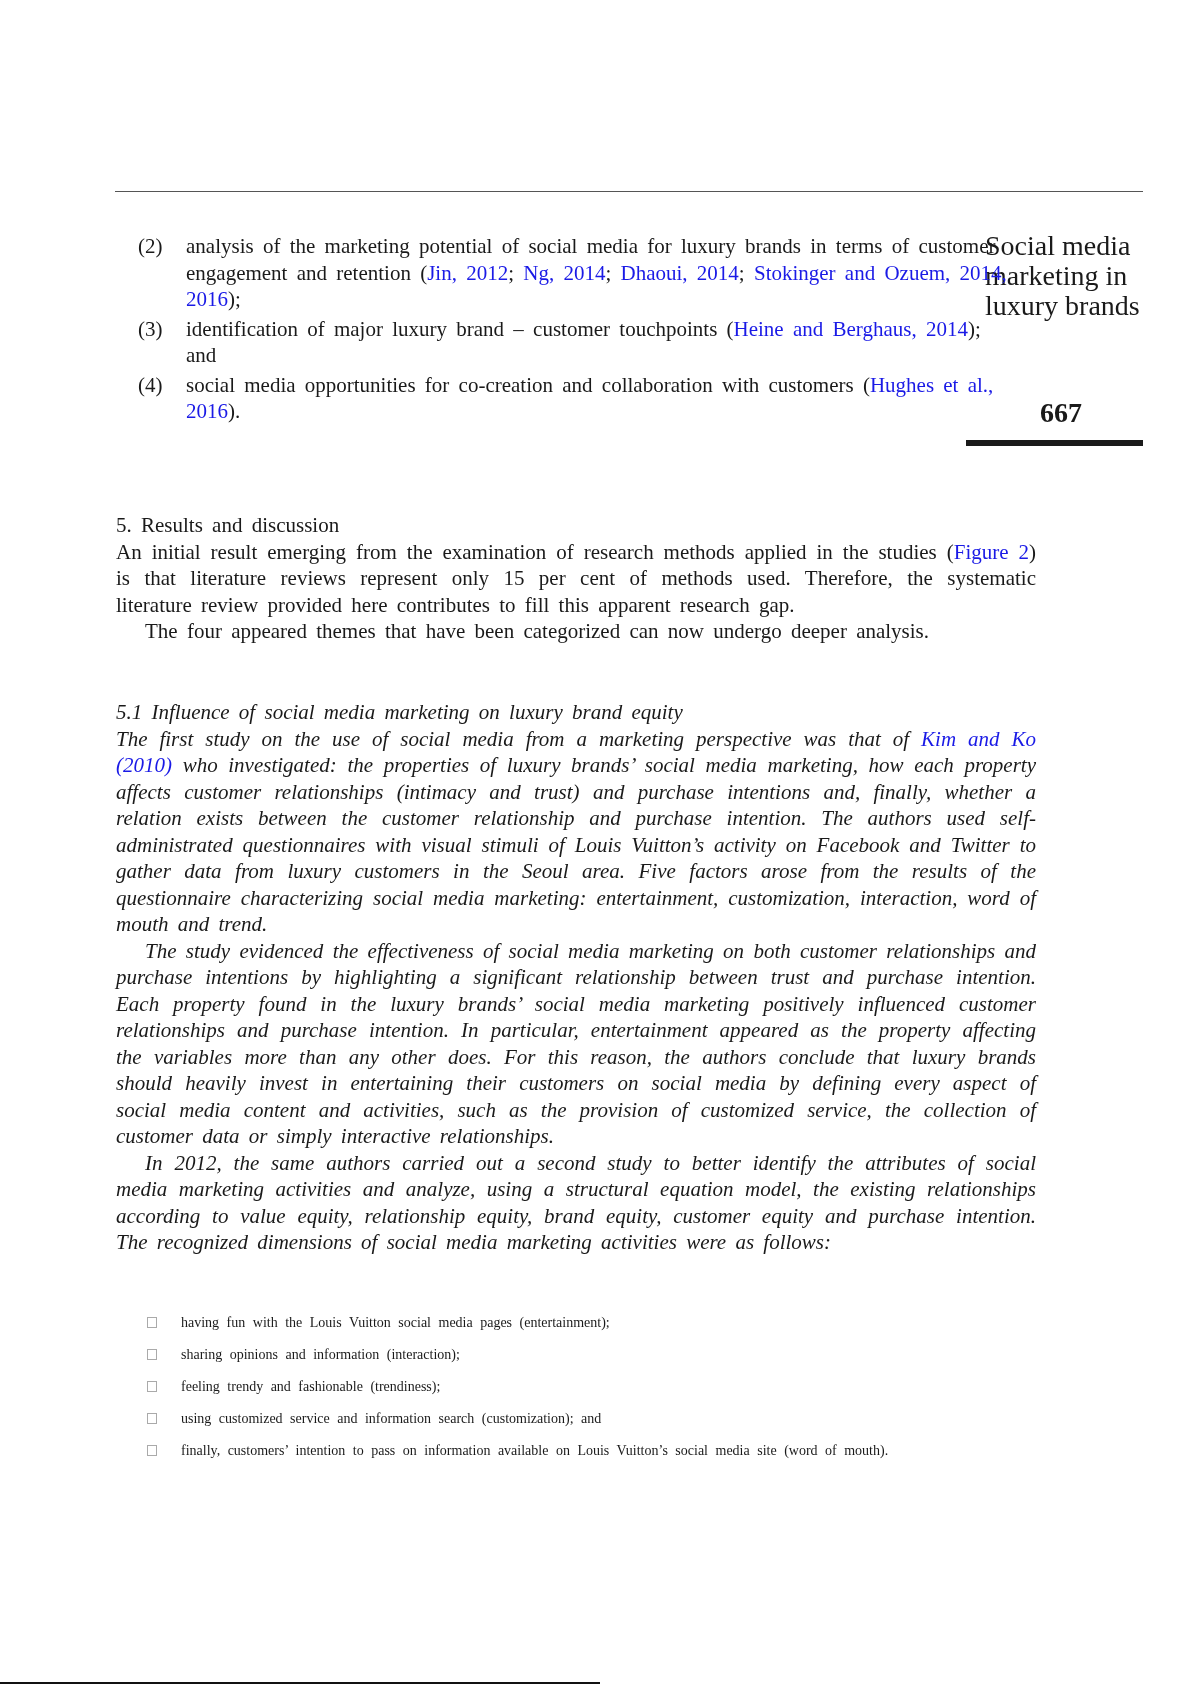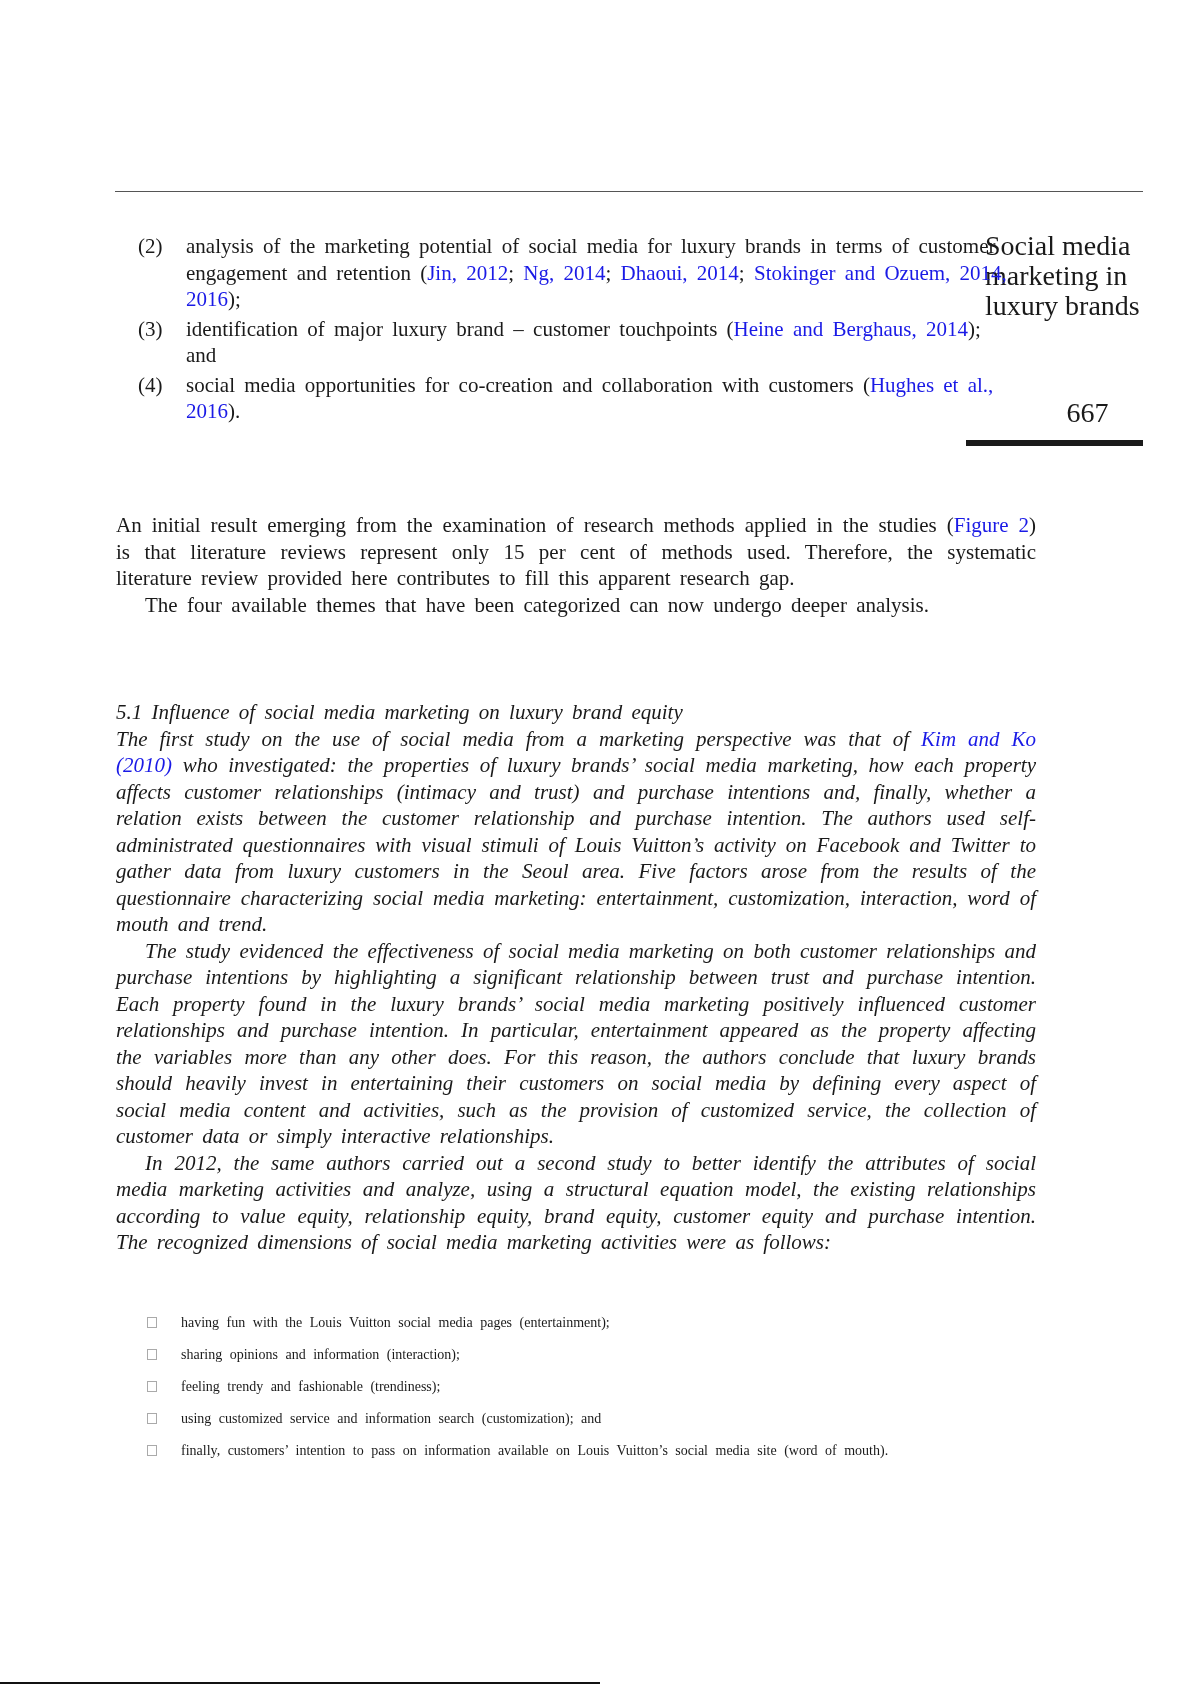--- a/index.html
+++ b/index.html
@@ -1,21 +1,21 @@
 <!DOCTYPE html>
 <html><head>
 <meta charset="utf-8">
 <style>
   html, body { margin: 0; padding: 0; background: #ffffff; }
   body { width: 1191px; height: 1685px; position: relative; overflow: hidden;
          font-family: "Liberation Serif", "DejaVu Serif", serif; color: #1a1a1a; }
   .top-rule { position: absolute; left: 115px; top: 191px; width: 1028px; height: 0; border-top: 1.5px solid #555; }
   .side-header { position: absolute; left: 985px; top: 231px; width: 175px; font-size: 28px; line-height: 30px; text-align: left; color: #1a1a1a; }
   .side-header div { white-space: nowrap; }
-  .page-number { position: absolute; left: 1040px; top: 398px; width: 95px; text-align: center; font-size: 28px; line-height: 30px; }
+  .page-number { position: absolute; left: 1040px; top: 398px; width: 95px; text-align: left; font-size: 28px; line-height: 30px; font-weight: bold; }
   .page-bar { position: absolute; left: 966px; top: 440px; width: 177px; height: 6px; background: #1a1a1a; }
   .numbered-list { position: absolute; left: 138px; top: 233px; width: 870px; font-size: 21px; line-height: 26.5px; }
   .numbered-list .item { position: relative; padding-left: 48px; margin-bottom: 3px; word-spacing: 4px; }
   .numbered-list .item .num { position: absolute; left: 0; top: 0; }
   a.cite { color: #1a1ae6; text-decoration: none; }
   .section { position: absolute; left: 116px; width: 920px; font-size: 21px; line-height: 26.5px; word-spacing: 4px; }
   .section h2 { font-weight: normal; font-size: 21px; margin: 0; }
   .section p { margin: 0; text-align: justify; }
   .section p.indent { text-indent: 29px; }
   .sec5 { top: 512px; }
@@ -47,22 +47,23 @@
     <span class="num">(3)</span>
     <span>identification of major luxury brand – customer touchpoints (</span><a class="cite" href="#">Heine and Berghaus, 2014</a><span>); and</span>
   </div>
   <div class="item">
     <span class="num">(4)</span>
     <span>social media opportunities for co-creation and collaboration with customers (</span><a class="cite" href="#">Hughes et al., 2016</a><span>).</span>
   </div>
 </div>
 
 <div class="section sec5">
+  <h2>5. Results and discussion</h2>
   <p><span>An initial result emerging from the examination of research methods applied in the studies (</span><a class="cite" href="#">Figure 2</a><span>) is that literature reviews represent only 15 per cent of methods used. Therefore, the systematic literature review provided here contributes to fill this apparent research gap.</span></p>
-  <p class="indent">The four available themes that have been categorized can now undergo deeper analysis.</p>
+  <p class="indent">The four appeared themes that have been categorized can now undergo deeper analysis.</p>
 </div>
 
 <div class="section sec51">
   <h2>5.1 Influence of social media marketing on luxury brand equity</h2>
   <p><span>The first study on the use of social media from a marketing perspective was that of </span><a class="cite" href="#">Kim and Ko (2010)</a><span> who investigated: the properties of luxury brands’ social media marketing, how each property affects customer relationships (intimacy and trust) and purchase intentions and, finally, whether a relation exists between the customer relationship and purchase intention. The authors used self-administrated questionnaires with visual stimuli of Louis Vuitton’s activity on Facebook and Twitter to gather data from luxury customers in the Seoul area. Five factors arose from the results of the questionnaire characterizing social media marketing: entertainment, customization, interaction, word of mouth and trend.</span></p>
   <p class="indent">The study evidenced the effectiveness of social media marketing on both customer relationships and purchase intentions by highlighting a significant relationship between trust and purchase intention. Each property found in the luxury brands’ social media marketing positively influenced customer relationships and purchase intention. In particular, entertainment appeared as the property affecting the variables more than any other does. For this reason, the authors conclude that luxury brands should heavily invest in entertaining their customers on social media by defining every aspect of social media content and activities, such as the provision of customized service, the collection of customer data or simply interactive relationships.</p>
   <p class="indent">In 2012, the same authors carried out a second study to better identify the attributes of social media marketing activities and analyze, using a structural equation model, the existing relationships according to value equity, relationship equity, brand equity, customer equity and purchase intention. The recognized dimensions of social media marketing activities were as follows:</p>
 </div>
 
 <div class="bullets">

